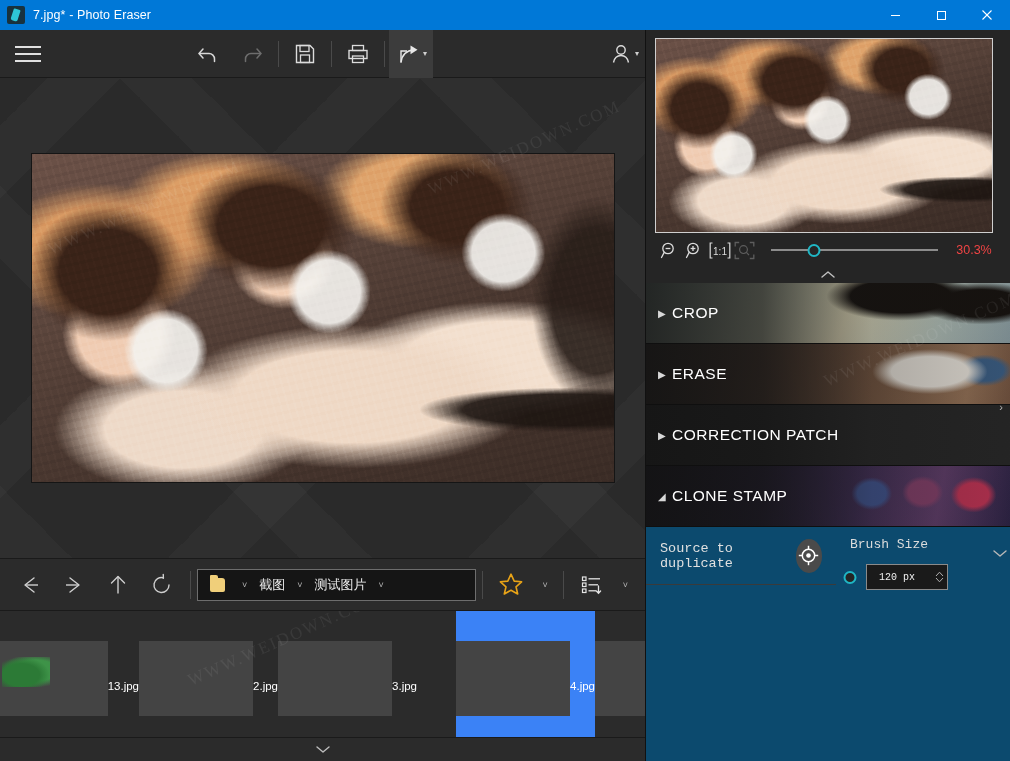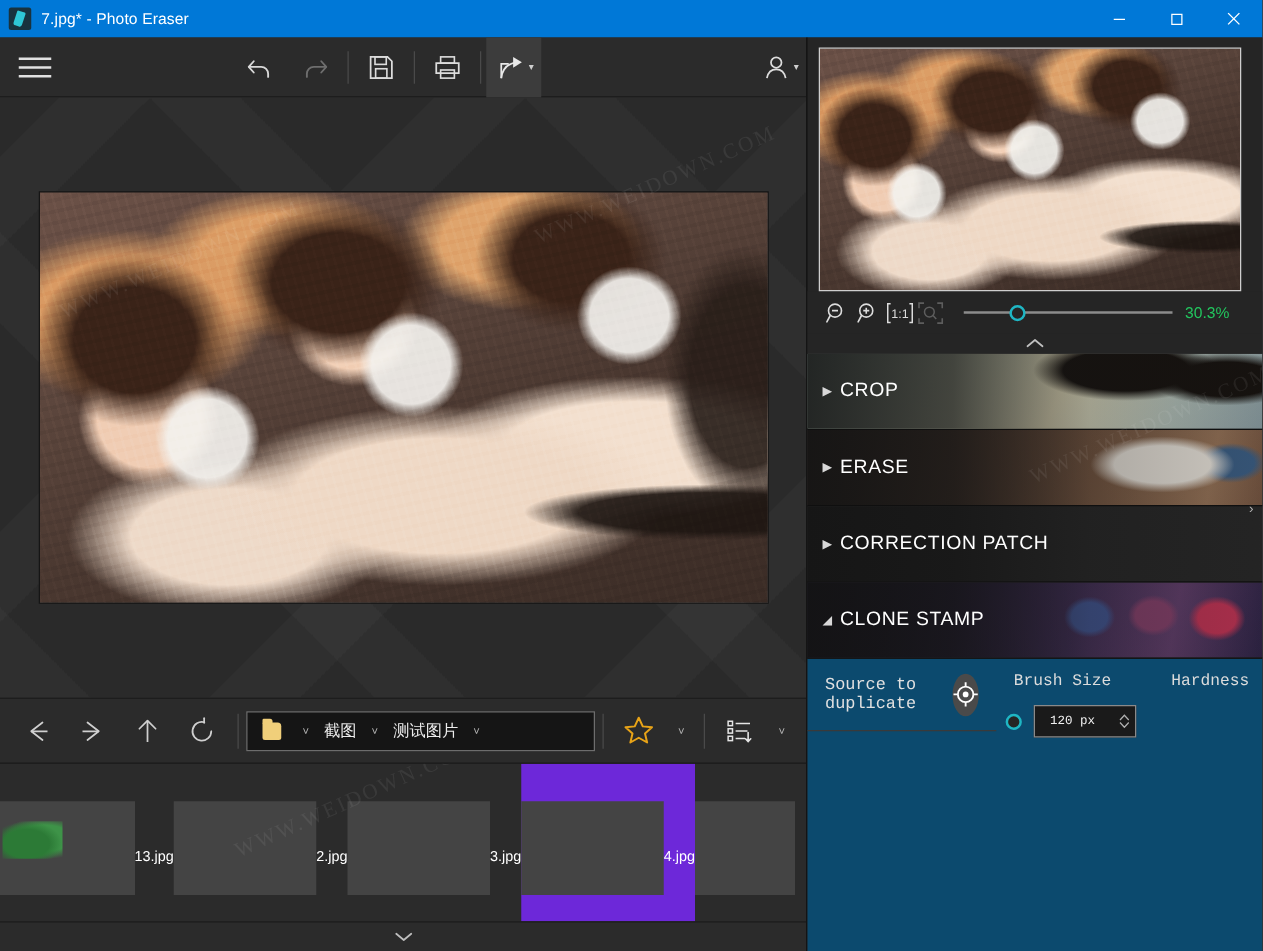--- a/index.html
+++ b/index.html
@@ -138,21 +138,21 @@
 
   
   .filmstrip {
     height: 127px; flex: 0 0 127px; background: #2b2b2b; display: flex;
     border-top: 1px solid #1a1a1a; overflow: hidden; position: relative;
   }
   .thumb {
     width: 139px; flex: 0 0 139px; display: flex; flex-direction: row;
     align-items: center; justify-content: flex-start; padding-top: 8px; position: relative;
   }
-  .thumb.selected { background: #6d28d9; }
+  .thumb.selected { background: #3b82f6; margin-left: 39px; }
   .thumb .img {
     width: 116px; height: 75px; background: #444; overflow: hidden; position: relative;
   }
   .thumb .name {
     color: #fff; font-size: 11.5px; margin-top: 15px; text-align: center;
   }
   .th-beach {
     background:
       radial-gradient(circle 16px at 74% 19%, #ffffff 0 28%, #fff6c9 40%, transparent 70%),
       linear-gradient(#2a8fd8 0 36%, #37b0e6 36% 52%, #7fd3e8 52% 62%, #d9c49a 62% 80%, #c9b489 80% 100%),
@@ -216,21 +216,21 @@
   }
   .zb-icon.dim { color: #5d5d5d; }
   .z-slider {
     flex: 1; height: 26px; position: relative; margin: 0 10px 0 14px; display: flex; align-items: center;
   }
   .z-track { position: absolute; left: 0; right: 0; height: 2px; background: #8c8c8c; }
   .z-knob {
     position: absolute; left: 26%; width: 13px; height: 13px; border: 2px solid #1fb6c4;
     border-radius: 50%; background: #252525; transform: translateX(-50%);
   }
-  .z-pct { color: #22c55e; font-size: 12.5px; width: 52px; text-align: left; }
+  .z-pct { color: #ef4444; font-size: 12.5px; width: 52px; text-align: center; }
   .panel-collapse-up {
     height: 16px; display: flex; align-items: center; justify-content: center;
     color: #c0c0c0; font-size: 9px; background: #252525;
   }
 
   
   .accordion { display: flex; flex-direction: column; }
   .acc-item {
     height: 61px; position: relative; display: flex; align-items: center;
     border-bottom: 1px solid #0f0f0f; overflow: hidden; cursor: pointer;
@@ -631,21 +631,20 @@
                   </svg>
                 <svg width="9" height="6" viewBox="0 0 9 6">
                     <path d="M1 1 L4.5 4.8 L8 1" fill="none" stroke="#b0b0b0" stroke-width="1"></path>
                   </svg>
               </span>
             </div>
           </div>
         </div>
 
         <div class="slider-block">
-          <div class="sl-label">Hardness</div>
         </div>
 
         <div class="opts-collapse">
           <svg width="20" height="11" viewBox="0 0 20 11">
             <path d="M4 3 L10 8 L16 3" fill="none" stroke="#b8b8b8" stroke-width="1.4" stroke-linecap="round" stroke-linejoin="round"></path>
           </svg>
         </div>
         <div class="tool-tail"></div>
       </div>
 

